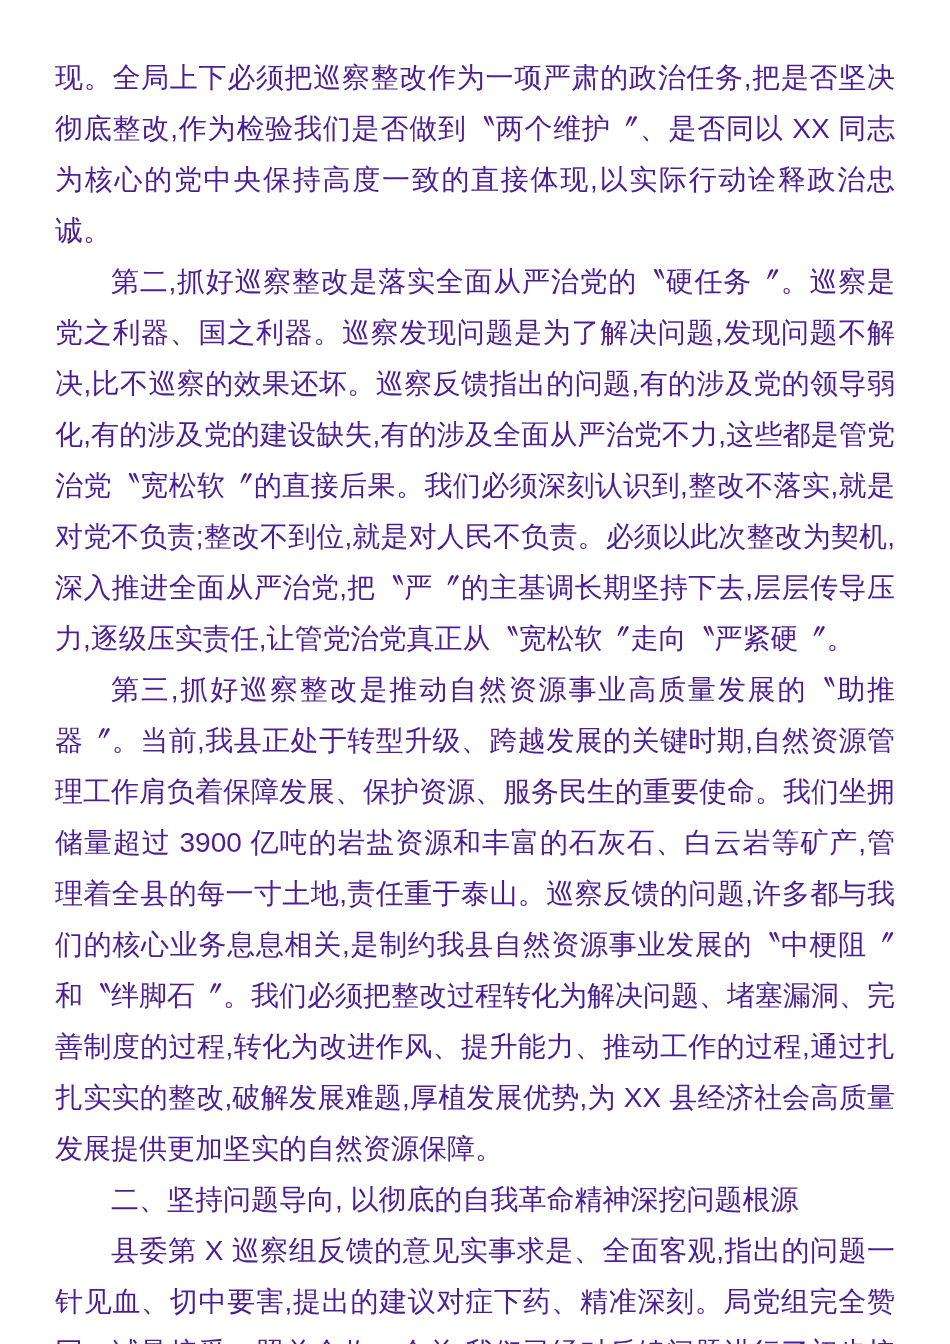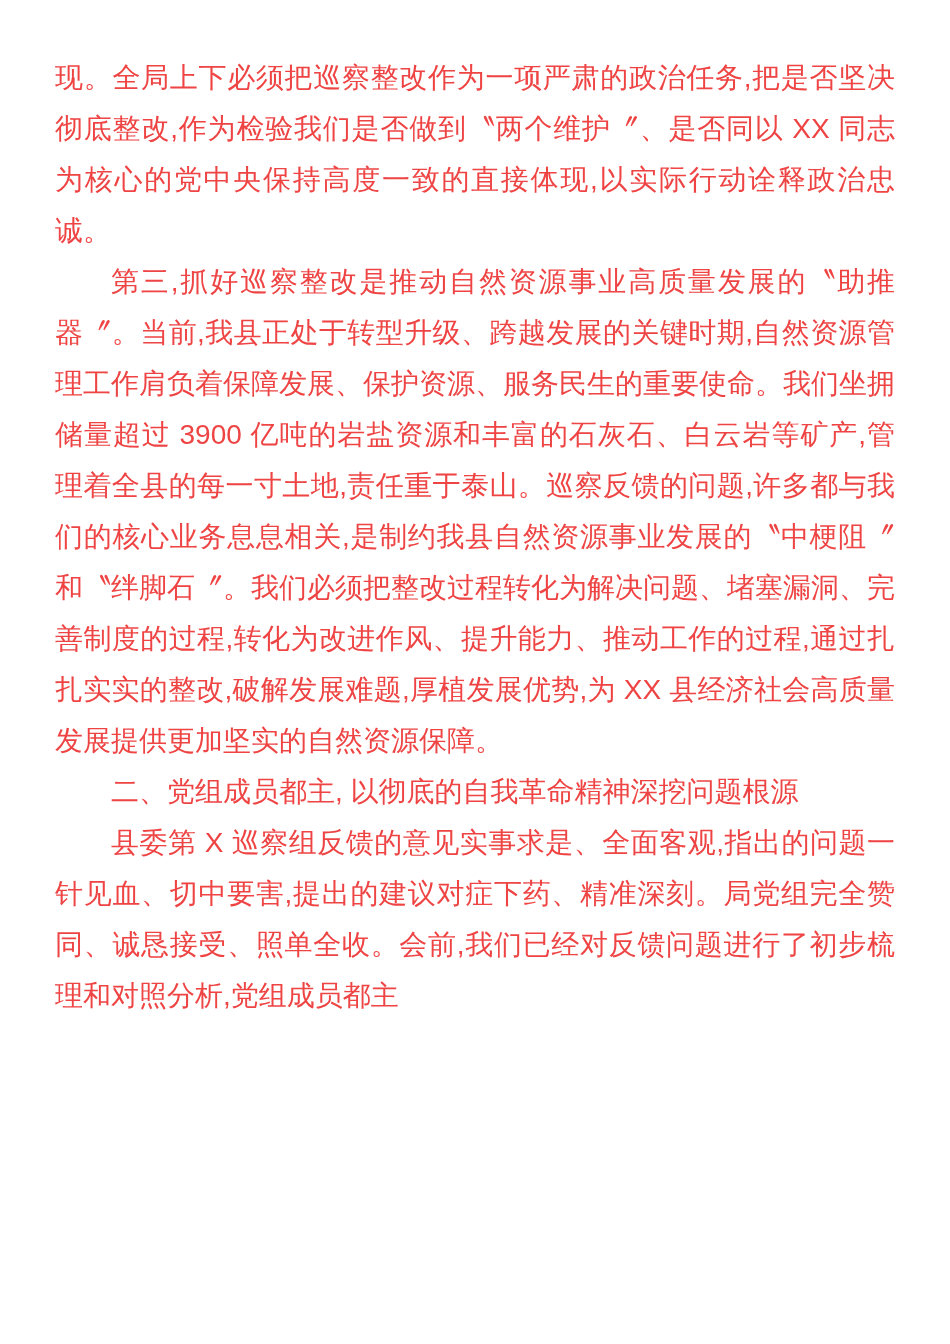--- a/index.html
+++ b/index.html
@@ -18,21 +18,21 @@
   .doc-body {
     position: absolute;
     left: 55px;
     top: 52px;
     width: 840px;
   }
   .para {
     font-family: "Liberation Sans", "DejaVu Sans", sans-serif;
     font-size: 28px;
     line-height: 51px;
-    color: #ef4444;
+    color: #4c1d95;
     text-align: justify;
     text-justify: inter-character;
     text-align-last: left;
     margin: 0;
     letter-spacing: 0;
     word-break: break-all;
     -webkit-font-smoothing: none;
   }
   .para.indent {
     text-indent: 56px;
@@ -44,21 +44,22 @@
   }
 </style>
 </head>
 <body>
 
 <div class="page">
   <div class="doc-body">
 
     <p class="para">现。全局上下必须把巡察整改作为一项严肃的政治任务,把是否坚决彻底整改,作为检验我们是否做到〝两个维护〞、是否同以 XX 同志为核心的党中央保持高度一致的直接体现,以实际行动诠释政治忠诚。</p>
 
+    <p class="para indent">第二,抓好巡察整改是落实全面从严治党的〝硬任务〞。巡察是党之利器、国之利器。巡察发现问题是为了解决问题,发现问题不解决,比不巡察的效果还坏。巡察反馈指出的问题,有的涉及党的领导弱化,有的涉及党的建设缺失,有的涉及全面从严治党不力,这些都是管党治党〝宽松软〞的直接后果。我们必须深刻认识到,整改不落实,就是对党不负责;整改不到位,就是对人民不负责。必须以此次整改为契机,深入推进全面从严治党,把〝严〞的主基调长期坚持下去,层层传导压力,逐级压实责任,让管党治党真正从〝宽松软〞走向〝严紧硬〞。</p>
 
     <p class="para indent">第三,抓好巡察整改是推动自然资源事业高质量发展的〝助推器〞。当前,我县正处于转型升级、跨越发展的关键时期,自然资源管理工作肩负着保障发展、保护资源、服务民生的重要使命。我们坐拥储量超过 3900 亿吨的岩盐资源和丰富的石灰石、白云岩等矿产,管理着全县的每一寸土地,责任重于泰山。巡察反馈的问题,许多都与我们的核心业务息息相关,是制约我县自然资源事业发展的〝中梗阻〞和〝绊脚石〞。我们必须把整改过程转化为解决问题、堵塞漏洞、完善制度的过程,转化为改进作风、提升能力、推动工作的过程,通过扎扎实实的整改,破解发展难题,厚植发展优势,为 XX 县经济社会高质量发展提供更加坚实的自然资源保障。</p>
 
-    <p class="para heading">二、党组成员都主, 以彻底的自我革命精神深挖问题根源</p>
+    <p class="para heading">二、坚持问题导向, 以彻底的自我革命精神深挖问题根源</p>
 
     <p class="para indent">县委第 X 巡察组反馈的意见实事求是、全面客观,指出的问题一针见血、切中要害,提出的建议对症下药、精准深刻。局党组完全赞同、诚恳接受、照单全收。会前,我们已经对反馈问题进行了初步梳理和对照分析,党组成员都主</p>
 
   </div>
 </div>
 
 </body></html>

